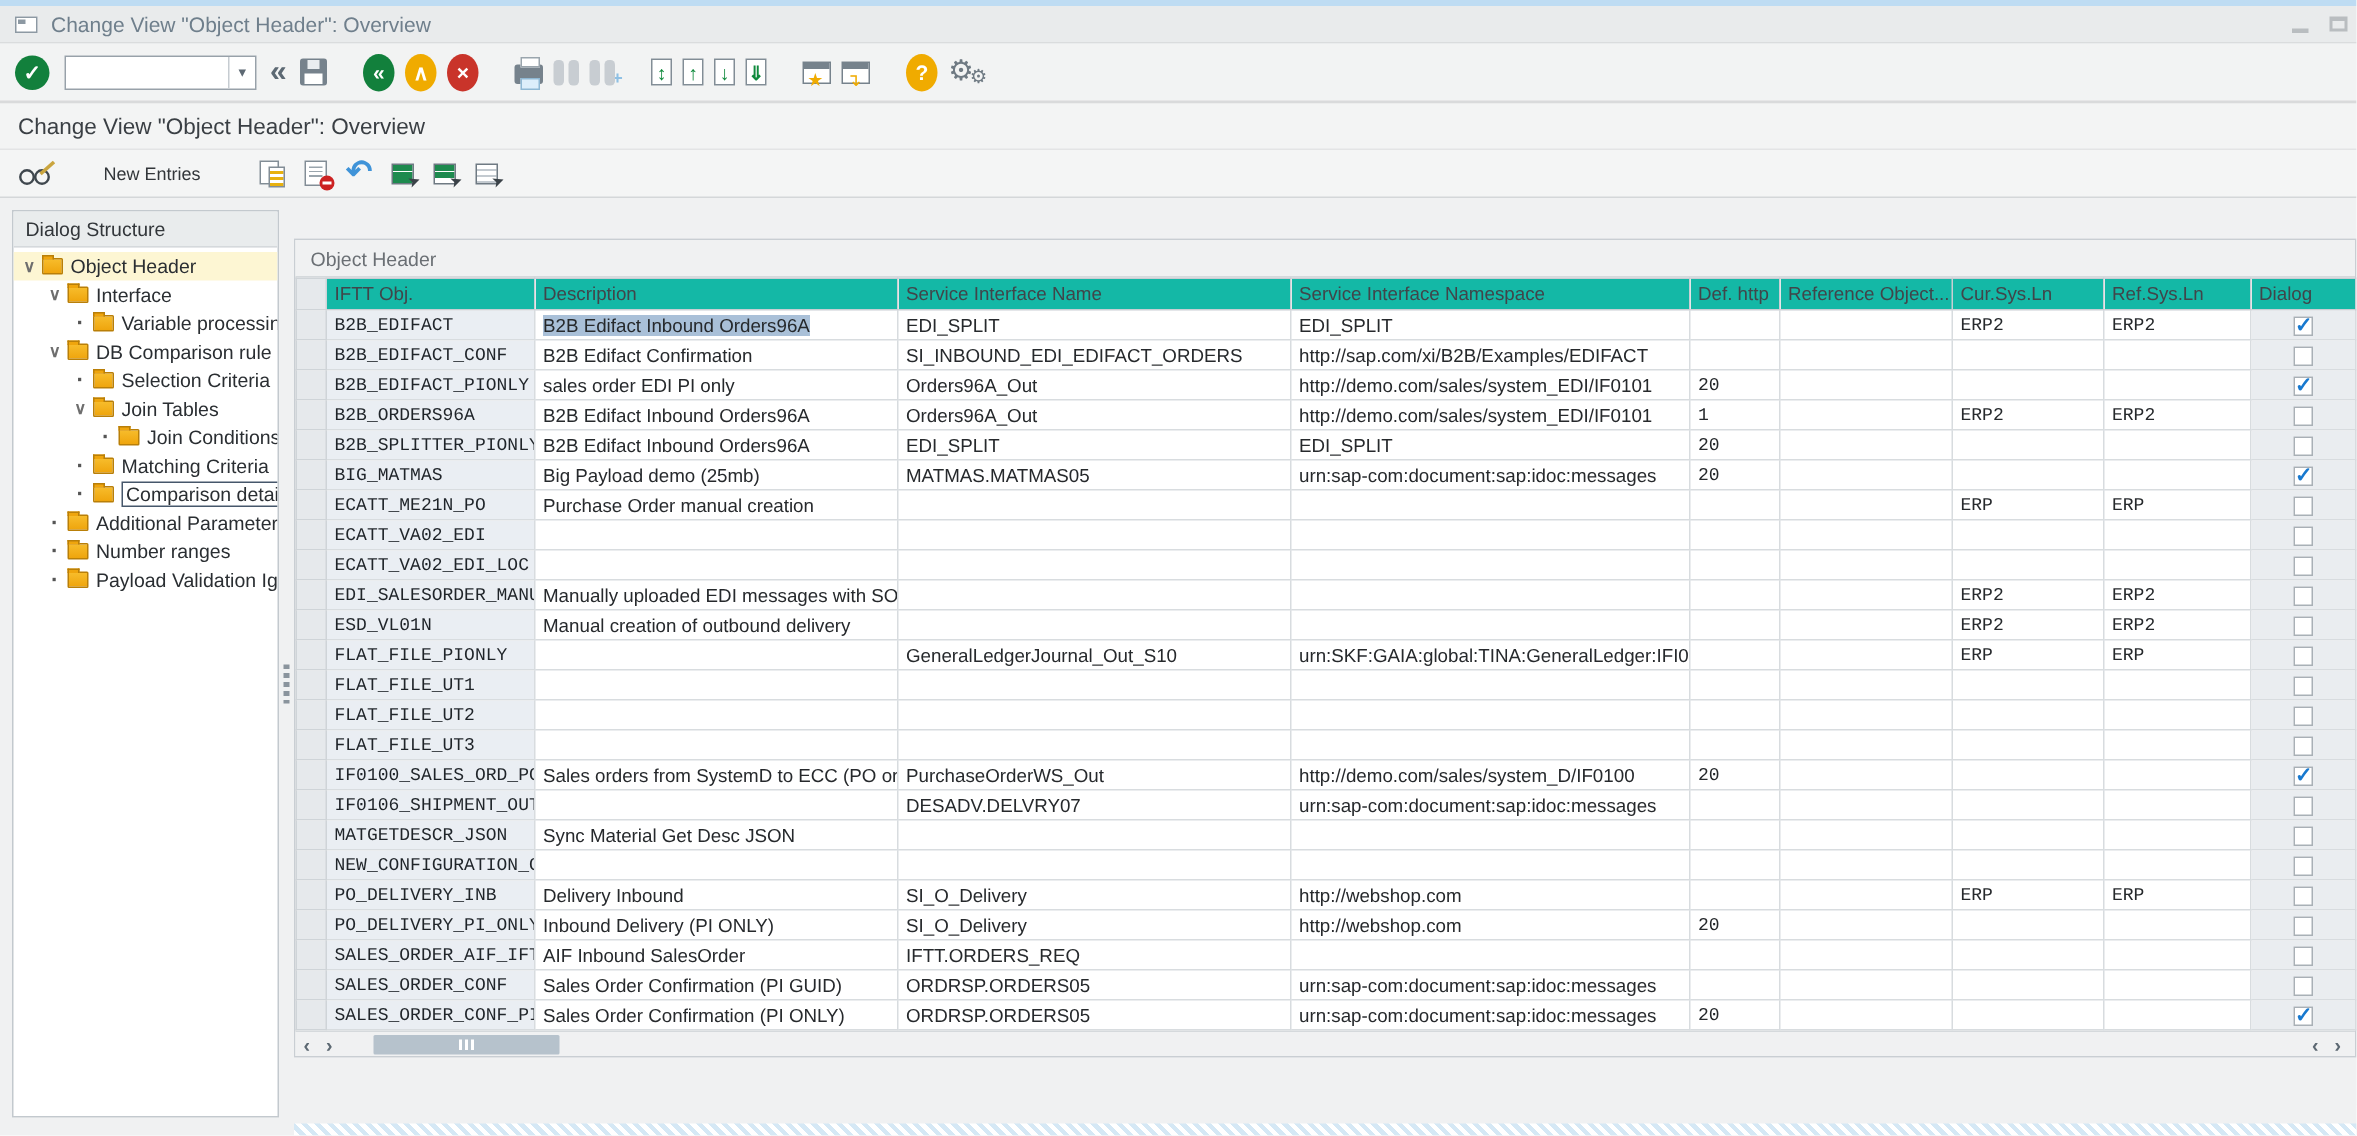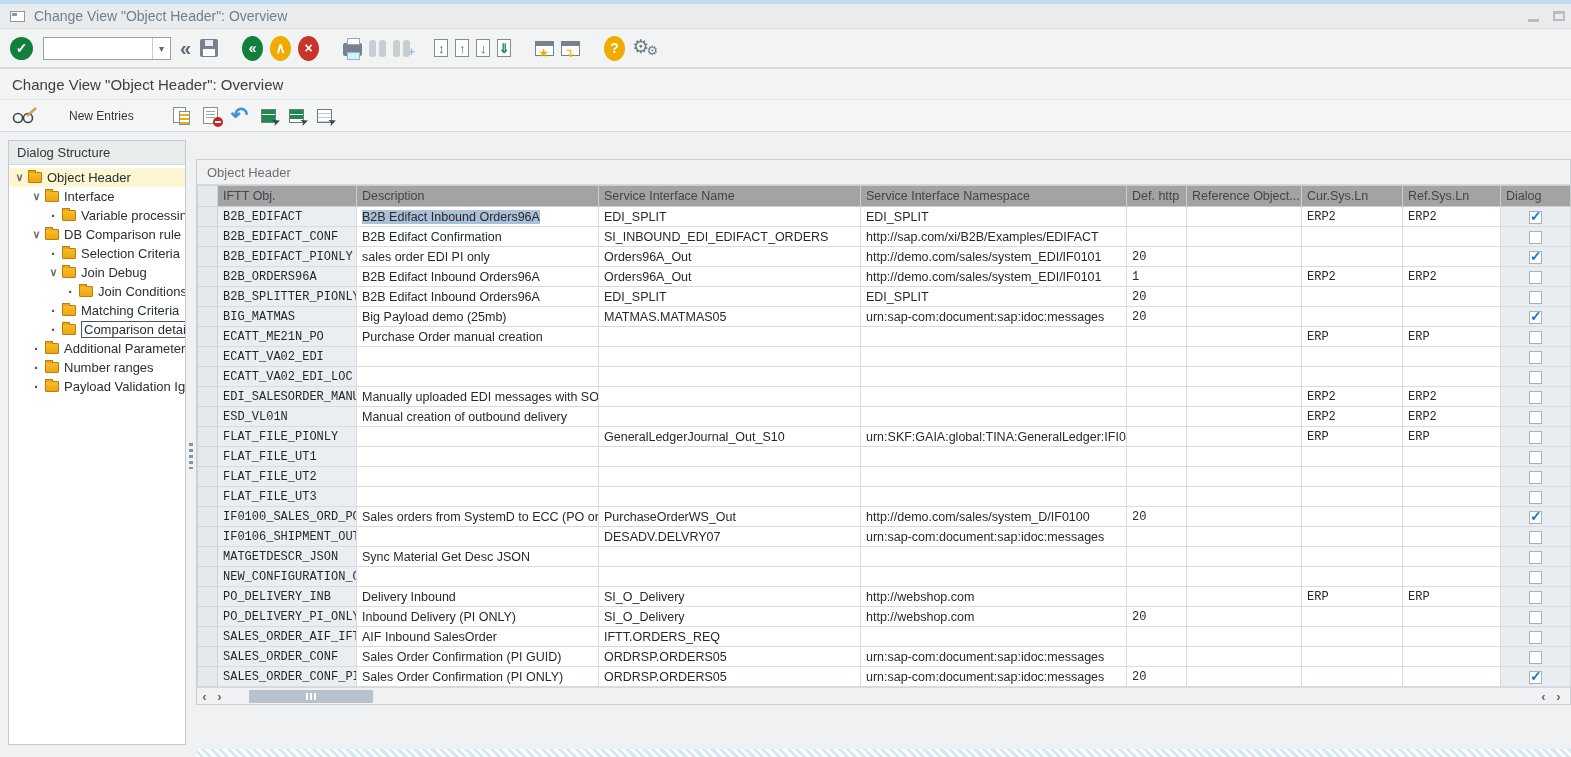--- a/index.html
+++ b/index.html
@@ -84,21 +84,21 @@
   .tl.sel { border:1px solid #46576b; padding:0 2px; }
   .splitter { position:absolute; left:187px; width:8px; top:7px; bottom:12px; }
   .splitter .grip { position:absolute; top:50%; left:2px; width:4px; height:26px; background:repeating-linear-gradient(#8a949d 0 3px, transparent 3px 6px); }
 
   
   .content { position:absolute; left:196px; top:0; right:0; bottom:0; }
   .table-frame { position:absolute; top:26px; left:0; width:1375px; border:1px solid #c9ced3; background:#fff; }
   .caption { height:25px; line-height:25px; padding-left:10px; background:#f0f1f2; color:#6a6f74; font-size:13px; border-bottom:1px solid #d5d9dc; }
   table { border-collapse:collapse; table-layout:fixed; width:1373px; }
   th, td { border:1px solid #d8dcdf; padding:0 5px; white-space:nowrap; overflow:hidden; text-align:left; }
-  th { height:21px; background:#a3a3a3; border-color:#c9ced3; font-weight:normal; font-size:12.5px; color:#40454a; }
+  th { height:21px; background:#14b8a6; border-color:#c9ced3; font-weight:normal; font-size:12.5px; color:#40454a; }
   td { height:20px; background:#fff; font-size:12.5px; color:#26292c; }
   th.selcol, td.selcol { padding:0; background:#e6e9ec; border-color:#cfd4d8; }
   td.col-obj { background:#eaeef3; font-family:"Liberation Mono", monospace; font-size:12px; color:#1f2429; }
   td.col-def_type, td.col-cur_sys, td.col-ref_sys { font-family:"Liberation Mono", monospace; font-size:12px; }
   td.col-debug { background:#eaedf0; text-align:center; }
   .cellsel { background:#a9c0d8; }
   .cb { display:inline-block; width:13px; height:13px; background:#fff; border:1px solid #a9b0b6; vertical-align:middle; position:relative; }
   .cb.on::after { content:"✓"; position:absolute; left:0px; top:-4px; color:#1879cf; font-size:14px; font-weight:bold; }
 
   
@@ -235,21 +235,21 @@
           <span class="tl">DB Comparison rule</span>
         </div>
         <div class="tree-row" style="padding-left: 38px;">
           <span class="tw leaf">·</span>
           <span class="folder"></span>
           <span class="tl">Selection Criteria</span>
         </div>
         <div class="tree-row" style="padding-left: 38px;">
           <span class="tw exp">∨</span>
           <span class="folder"></span>
-          <span class="tl">Join Debug</span>
+          <span class="tl">Join Tables</span>
         </div>
         <div class="tree-row" style="padding-left: 55px;">
           <span class="tw leaf">·</span>
           <span class="folder"></span>
           <span class="tl">Join Conditions</span>
         </div>
         <div class="tree-row" style="padding-left: 38px;">
           <span class="tw leaf">·</span>
           <span class="folder"></span>
           <span class="tl">Matching Criteria</span>

